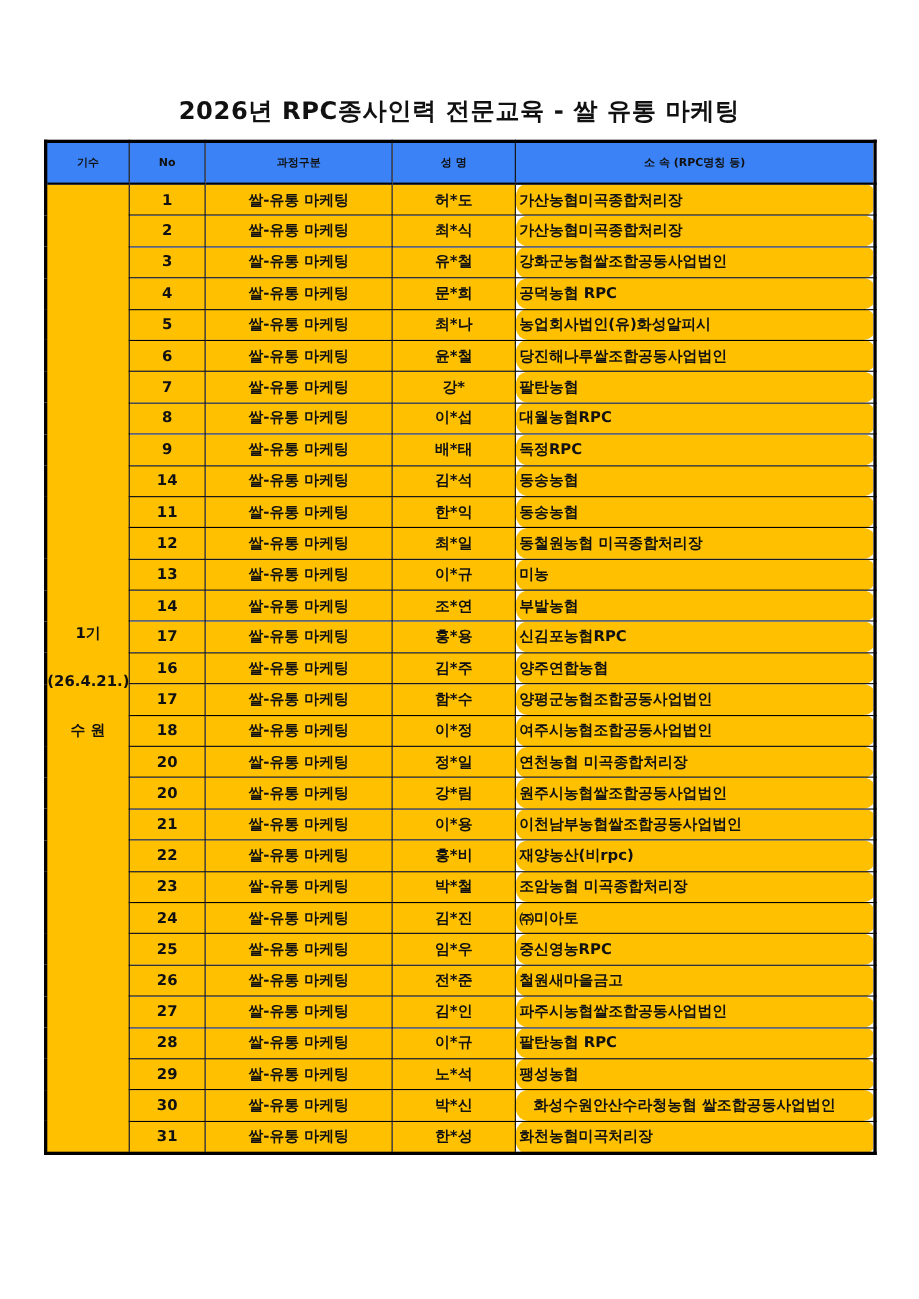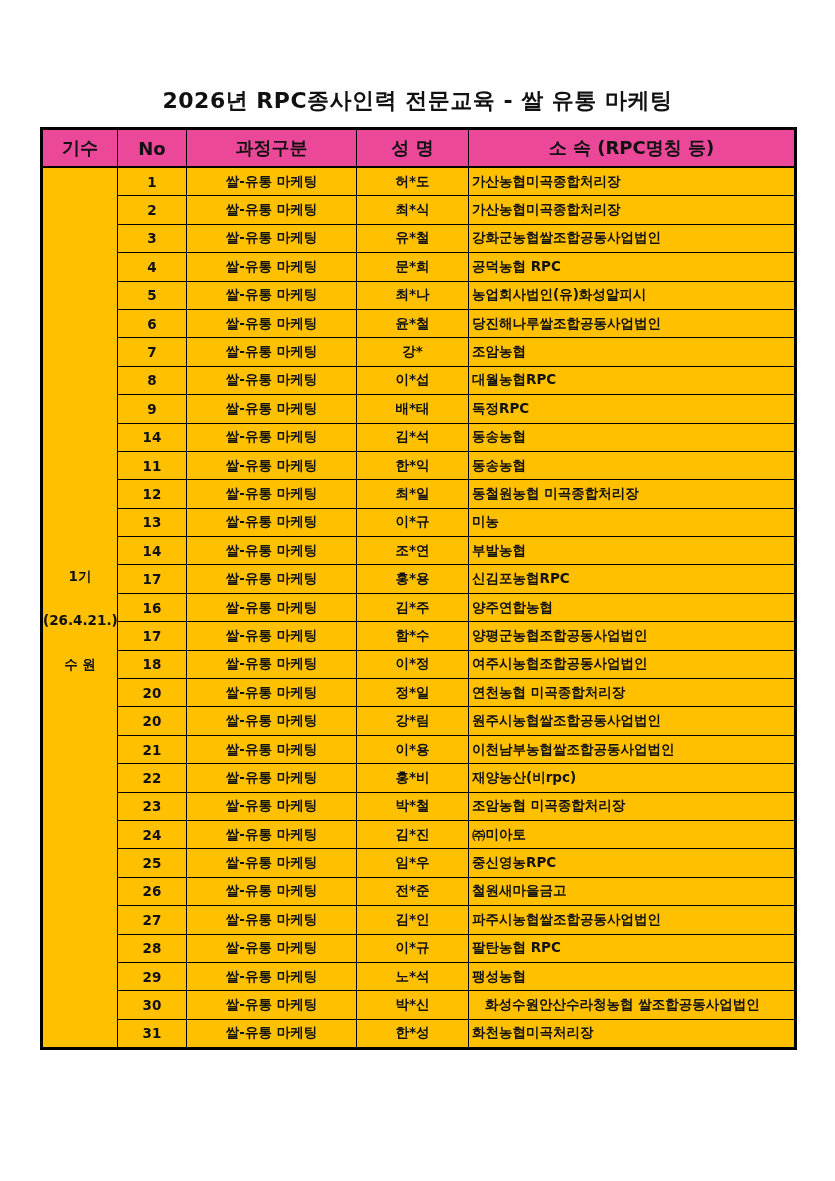--- a/index.html
+++ b/index.html
@@ -36,33 +36,34 @@
   table.roster th, table.roster td {
     border: 1.5px solid #000;
     font-size: 13.5px;
     font-weight: bold;
     height: 27.4px;
     padding: 0;
     white-space: nowrap;
     overflow: hidden;
   }
   table.roster thead th {
-    background: #ec4899;
+    background: #3b82f6;
     height: 36px;
     text-align: center;
-    font-size: 18px;
+    font-size: 10px;
     border-bottom: 2.5px solid #000;
   }
   table.roster tbody td {
     background: #ffc000;
     text-align: center;
   }
   table.roster tbody td.affil {
     text-align: left;
     padding-left: 3px;
+    border-radius: 11px;
   }
   table.roster tbody td.affil.indent {
     padding-left: 16px;
   }
   td.cohort {
     vertical-align: middle;
     line-height: 20px;
   }
   td.cohort span { display: block; margin-top: 24px; }
 </style>
@@ -127,21 +128,21 @@
       <tr>
         <td>6</td>
         <td>쌀-유통 마케팅</td>
         <td>윤*철</td>
         <td class="affil">당진해나루쌀조합공동사업법인</td>
       </tr>
       <tr>
         <td>7</td>
         <td>쌀-유통 마케팅</td>
         <td>강*</td>
-        <td class="affil">조암농협</td>
+        <td class="affil">팔탄농협</td>
       </tr>
       <tr>
         <td>8</td>
         <td>쌀-유통 마케팅</td>
         <td>이*섭</td>
         <td class="affil">대월농협RPC</td>
       </tr>
       <tr>
         <td>9</td>
         <td>쌀-유통 마케팅</td>

